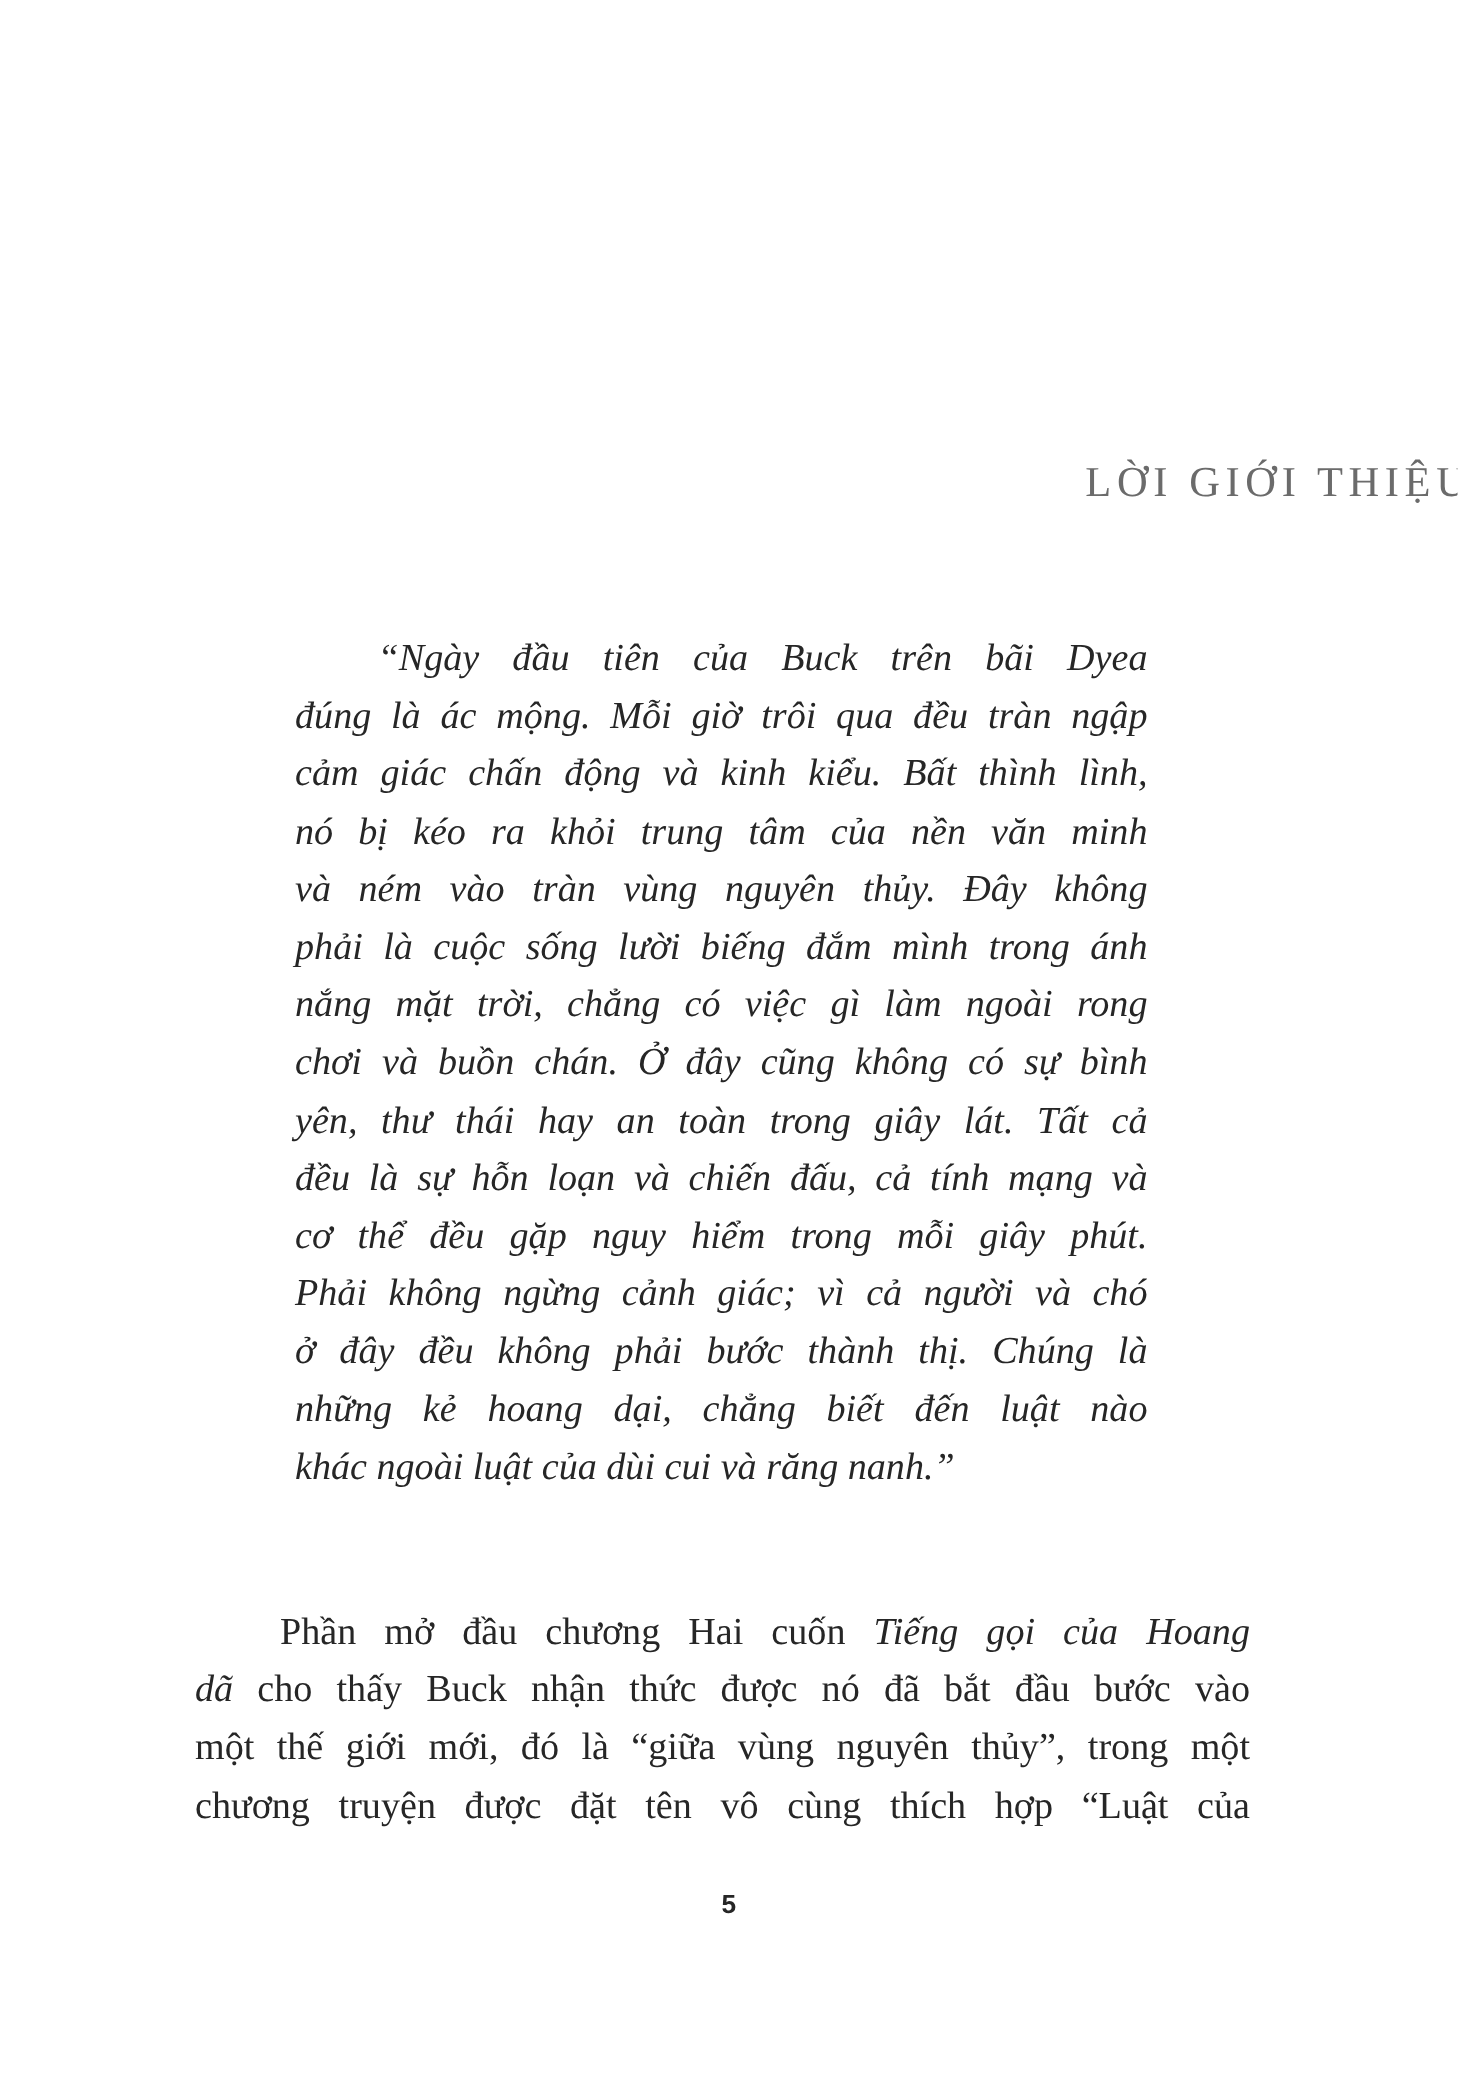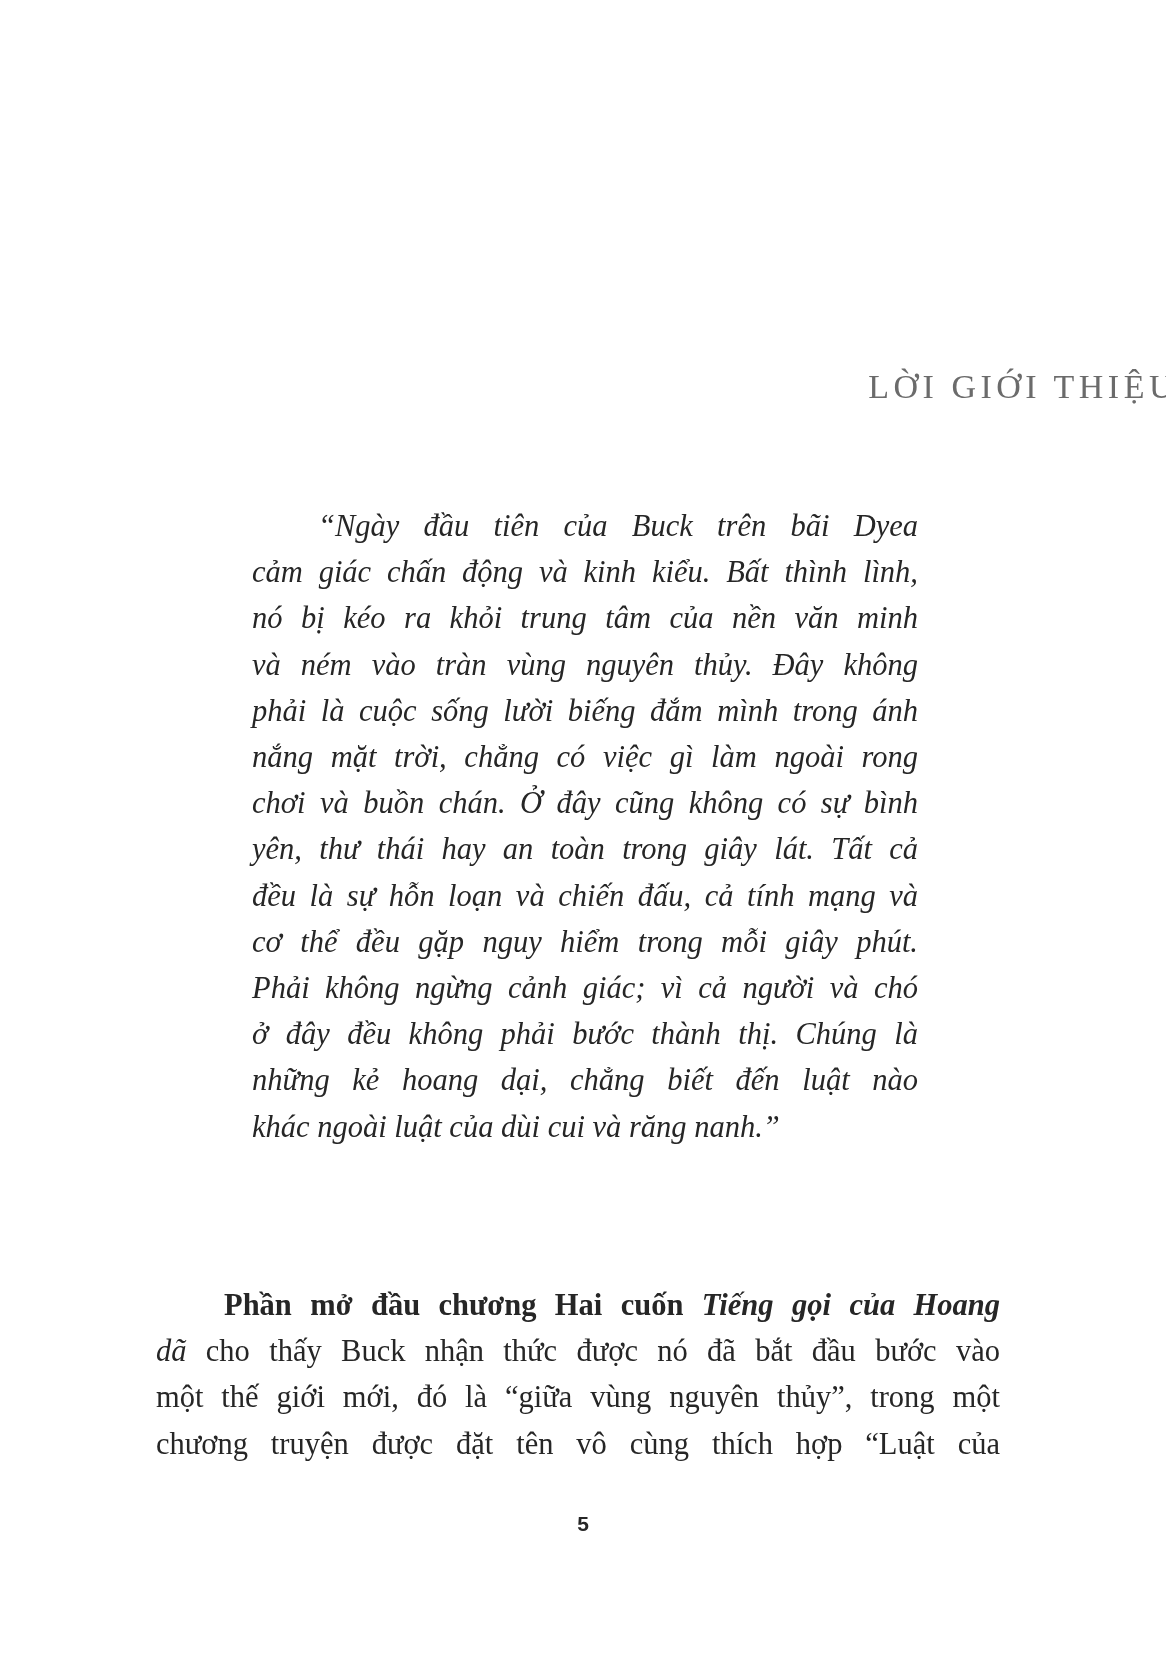--- a/index.html
+++ b/index.html
@@ -42,21 +42,20 @@
       font-style: italic;
       font-size: 30.5px;
       line-height: 46.2px;
       color: #262626;
     }
     .quote .line {
       display: block;
       white-space: nowrap;
       text-align: justify;
       text-align-last: justify;
-      margin-left: 16px;
     }
     .quote .line.first {
       padding-left: 66px;
     }
     .quote .line.last {
       text-align-last: left;
       font-style: italic;
     }
     .body-para {
       position: absolute;
@@ -68,21 +67,20 @@
       color: #262626;
     }
     .body-para .line {
       display: block;
       white-space: nowrap;
       text-align: justify;
       text-align-last: justify;
     }
     .body-para .line.first {
       padding-left: 68px;
-      font-weight: bold;
     }
     .page-number {
       position: absolute;
       top: 1512px;
       left: 0;
       width: 1166px;
       text-align: center;
       font-family: "Liberation Sans", "DejaVu Sans", sans-serif;
       font-weight: bold;
       font-size: 21px;
@@ -92,20 +90,21 @@
   </style>
 </head>
 <body>
 
 <div class="page">
 
   <h1 class="title">LỜI GIỚI THIỆU</h1>
 
   <div class="quote">
     <span class="line first">“Ngày đầu tiên của Buck trên bãi Dyea</span>
+    <span class="line">đúng là ác mộng. Mỗi giờ trôi qua đều tràn ngập</span>
     <span class="line">cảm giác chấn động và kinh kiểu. Bất thình lình,</span>
     <span class="line">nó bị kéo ra khỏi trung tâm của nền văn minh</span>
     <span class="line">và ném vào tràn vùng nguyên thủy. Đây không</span>
     <span class="line">phải là cuộc sống lười biếng đắm mình trong ánh</span>
     <span class="line">nắng mặt trời, chẳng có việc gì làm ngoài rong</span>
     <span class="line">chơi và buồn chán. Ở đây cũng không có sự bình</span>
     <span class="line">yên, thư thái hay an toàn trong giây lát. Tất cả</span>
     <span class="line">đều là sự hỗn loạn và chiến đấu, cả tính mạng và</span>
     <span class="line">cơ thể đều gặp nguy hiểm trong mỗi giây phút.</span>
     <span class="line">Phải không ngừng cảnh giác; vì cả người và chó</span>

